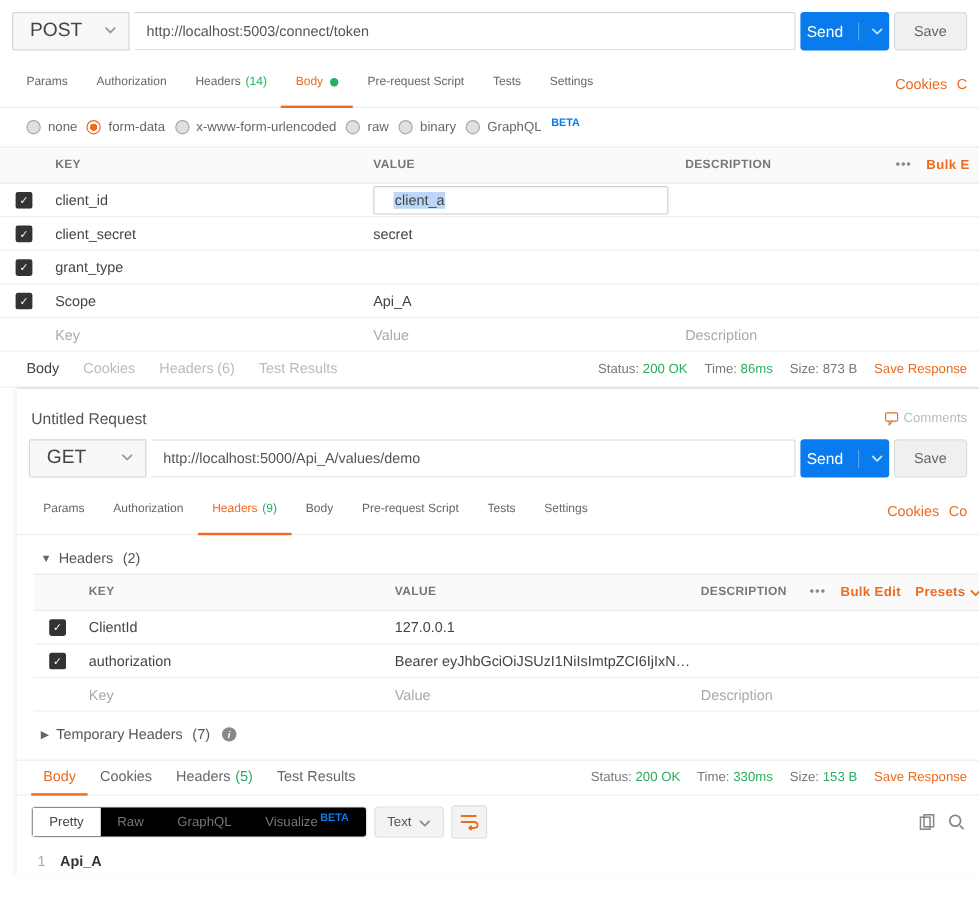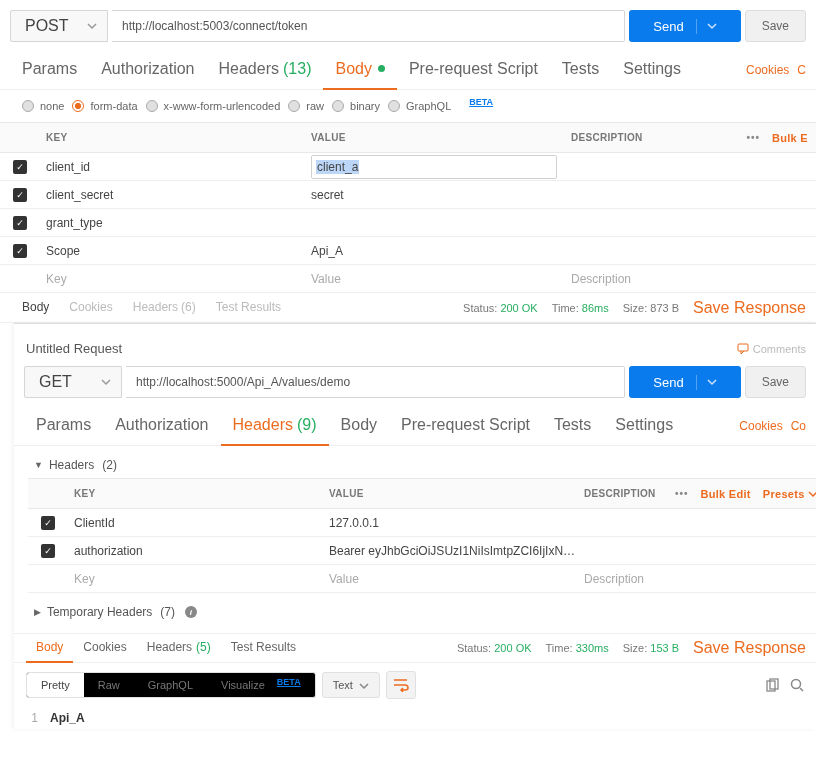--- a/index.html
+++ b/index.html
@@ -1,56 +1,56 @@
 <!DOCTYPE html>
 <html><head>
 <meta charset="utf-8">
 <style>
 * { box-sizing: border-box; margin: 0; padding: 0; font-family: -apple-system, BlinkMacSystemFont, "Segoe UI", Arial, sans-serif; }
 body { background: #fff; color: #333; font-size: 12px; width: 816px; height: 763px; overflow: hidden; }
 .req-bar { display: flex; gap: 4px; padding: 10px 10px 8px 10px; align-items: center; }
 .method-select { display: flex; align-items: center; border: 1px solid #d6d6d6; background: #f8f8f8; height: 32px; padding: 0 10px 0 14px; min-width: 98px; font-size: 16px; color: #444; cursor: pointer; border-radius: 2px 0 0 2px; }
 .method-select .chev { margin-left: auto; color: #999; }
 .url-input { flex: 1; height: 32px; border: 1px solid #d6d6d6; border-left: none; padding: 0 10px; font-size: 12px; color: #555; background: #fff; border-radius: 0 2px 2px 0; }
-.btn-send { height: 32px; background: #097bed; color: #fff; border: none; padding: 0 24px; font-size: 13px; font-weight: 500; cursor: pointer; display: flex; align-items: center; border-radius: 3px; }
+.btn-send { height: 32px; background: #097bed; color: #fff; border: none; padding: 0 5px; font-size: 13px; font-weight: 500; cursor: pointer; display: flex; align-items: center; border-radius: 3px; }
 .btn-send .chev { margin-left: 12px; border-left: 1px solid rgba(255,255,255,0.3); padding-left: 10px; color: #cce4fb; }
 .btn-save { height: 32px; background: #f0f0f0; color: #666; border: 1px solid #ddd; padding: 0 16px; font-size: 12px; cursor: pointer; display: flex; align-items: center; border-radius: 3px; }
 .tabs { display: flex; align-items: center; padding: 0 10px; border-bottom: 1px solid #eee; height: 40px; }
-.tab { padding: 0 12px; height: 40px; display: flex; align-items: center; color: #666; font-size: 16px; cursor: pointer; border-bottom: 2px solid transparent; }
+.tab { padding: 0 12px; height: 40px; display: flex; align-items: center; color: #666; font-size: 10px; cursor: pointer; border-bottom: 2px solid transparent; }
 .tab .count { color: #27ae60; margin-left: 4px; }
 .tab.active { color: #ed6b1f; border-bottom-color: #ed6b1f; }
 .tab .dot { width: 7px; height: 7px; background: #27ae60; border-radius: 50%; margin-left: 6px; }
 .right-links { margin-left: auto; display: flex; gap: 8px; align-items: center; color: #ed6b1f; font-size: 12px; }
 .radio-row { display: flex; gap: 8px; padding: 10px 22px; align-items: center; }
 .radio { display: flex; align-items: center; gap: 6px; color: #666; font-size: 11px; cursor: pointer; }
 .radio-c { width: 12px; height: 12px; border-radius: 50%; border: 1px solid #aaa; background: #e0e0e0; }
 .radio-c.checked { border-color: #ed6b1f; background: radial-gradient(circle, #ed6b1f 40%, #fff 45%); }
-.beta { color: #097bed; font-size: 9px; font-weight: 600; margin-left: 12px; position: relative; top: -4px; text-decoration: underline; }
+.beta { color: #097bed; font-size: 9px; font-weight: 600; margin-left: 2px; position: relative; top: -4px; }
 .kv-table { border-top: 1px solid #e8e8e8; }
 .kv-head { display: flex; background: #fafafa; border-bottom: 1px solid #e8e8e8; height: 30px; align-items: center; }
 .kv-head .col { font-size: 10px; color: #777; font-weight: 600; letter-spacing: 0.3px; }
 .col.chk { width: 40px; flex: none; text-align: center; }
 .col.key { flex: 0 0 265px; padding-left: 6px; }
 .col.val { flex: 0 0 260px; padding-left: 6px; }
 .col.desc { flex: 1; padding-left: 6px; }
 .col.actions { flex: none; width: 120px; display: flex; justify-content: flex-end; align-items: center; gap: 12px; padding-right: 8px; }
 .kv-row { display: flex; height: 28px; align-items: center; border-bottom: 1px solid #eee; }
 .kv-row .col { font-size: 12px; color: #444; overflow: hidden; text-overflow: ellipsis; white-space: nowrap; }
 .kv-row.placeholder .col { color: #aaa; }
 .checkbox { width: 14px; height: 14px; background: #333; border-radius: 2px; display: inline-flex; align-items: center; justify-content: center; color: #fff; font-size: 9px; margin: 0 auto; }
-.highlight { background: #bcd6f7; padding: 0 1px; }
+.highlight { background: #bcd6f7; padding: 0 1px; margin-left: 12px; }
 .kv-row .val-editing { border: 1px solid #d0d0d0; height: 24px; display: flex; align-items: center; padding: 0 4px; margin-right: 8px; border-radius: 2px; }
 .dots { color: #888; letter-spacing: 1px; cursor: pointer; font-weight: bold; }
 .bulk { color: #ed6b1f; font-size: 11px; cursor: pointer; }
 .presets { color: #ed6b1f; font-size: 11px; cursor: pointer; display: flex; align-items: center; gap: 3px; }
 .resp-tabs { display: flex; align-items: center; padding: 0 10px 0 12px; border-bottom: 1px solid #eee; height: 30px; }
 .resp-tabs .tab { height: 30px; padding: 0 10px; font-size: 12px; }
 .resp-status { margin-left: auto; display: flex; gap: 14px; align-items: center; font-size: 11px; color: #777; }
 .resp-status b { color: #27ae60; font-weight: 500; }
-.save-resp { color: #ed6b1f; font-size: 16px; cursor: pointer; }
+.save-resp { color: #ed6b1f; font-size: 11px; cursor: pointer; }
 .second-req { border-top: 1px solid #ddd; margin-top: 0; margin-left: 14px; box-shadow: -2px 0 4px rgba(0,0,0,0.05); position: relative; }
 .req-title-row { display: flex; align-items: center; padding: 17px 10px 0 12px; }
 .req-title { font-size: 13px; color: #555; font-weight: 500; }
 .comments { margin-left: auto; color: #bbb; font-size: 11px; display: flex; align-items: center; gap: 4px; }
 .hdr-section { padding: 8px 12px 2px 20px; }
 .hdr-toggle { display: flex; align-items: center; gap: 6px; color: #555; font-size: 12px; cursor: pointer; padding: 4px 0; }
 .tri { font-size: 9px; color: #666; }
 .info-ic { width: 12px; height: 12px; border-radius: 50%; background: #888; color: #fff; font-size: 8px; display: inline-flex; align-items: center; justify-content: center; font-style: italic; font-weight: bold; margin-left: 4px; }
 .view-bar { display: flex; align-items: center; gap: 6px; padding: 8px 12px; }
 .view-tabs { display: flex; background: #000000; border-radius: 3px; border: 1px solid #e0e0e0; overflow: hidden; }
@@ -94,21 +94,21 @@
 
 <div class="tabs">
   <div class="tab">
       <span>Params</span>
     </div>
   <div class="tab">
       <span>Authorization</span>
     </div>
   <div class="tab">
       <span>Headers</span>
-      <span class="count">(13)</span>
+      <span class="count">(14)</span>
     </div>
   <div class="tab active">
       <span>Body</span>
       <span class="dot"></span>
     </div>
   <div class="tab">
       <span>Pre-request Script</span>
     </div>
   <div class="tab">
       <span>Tests</span>

